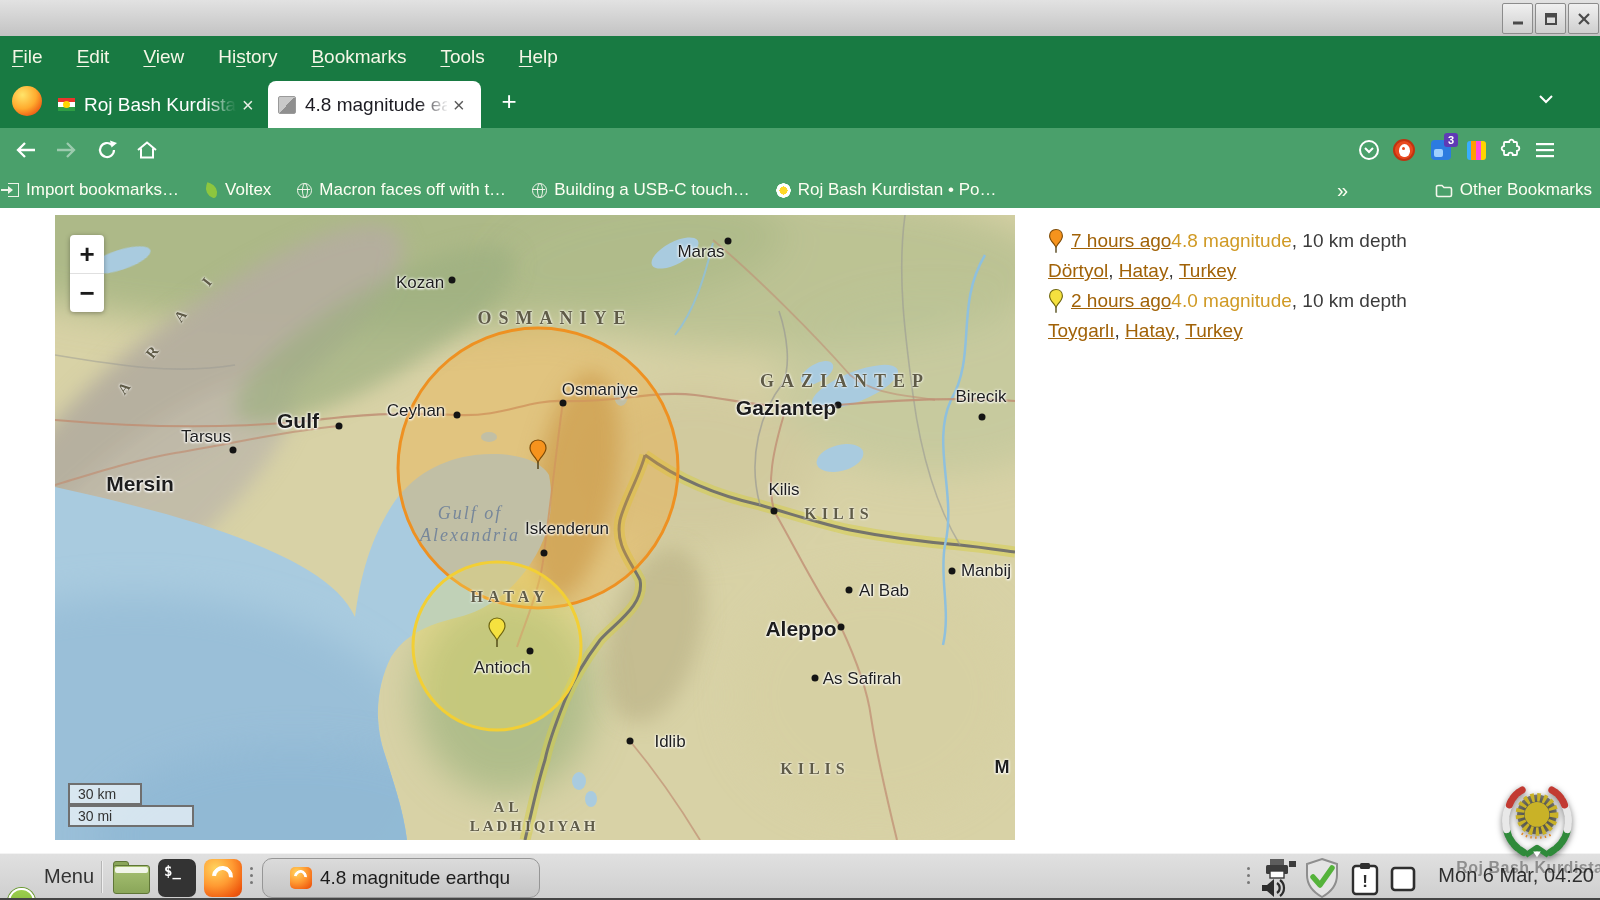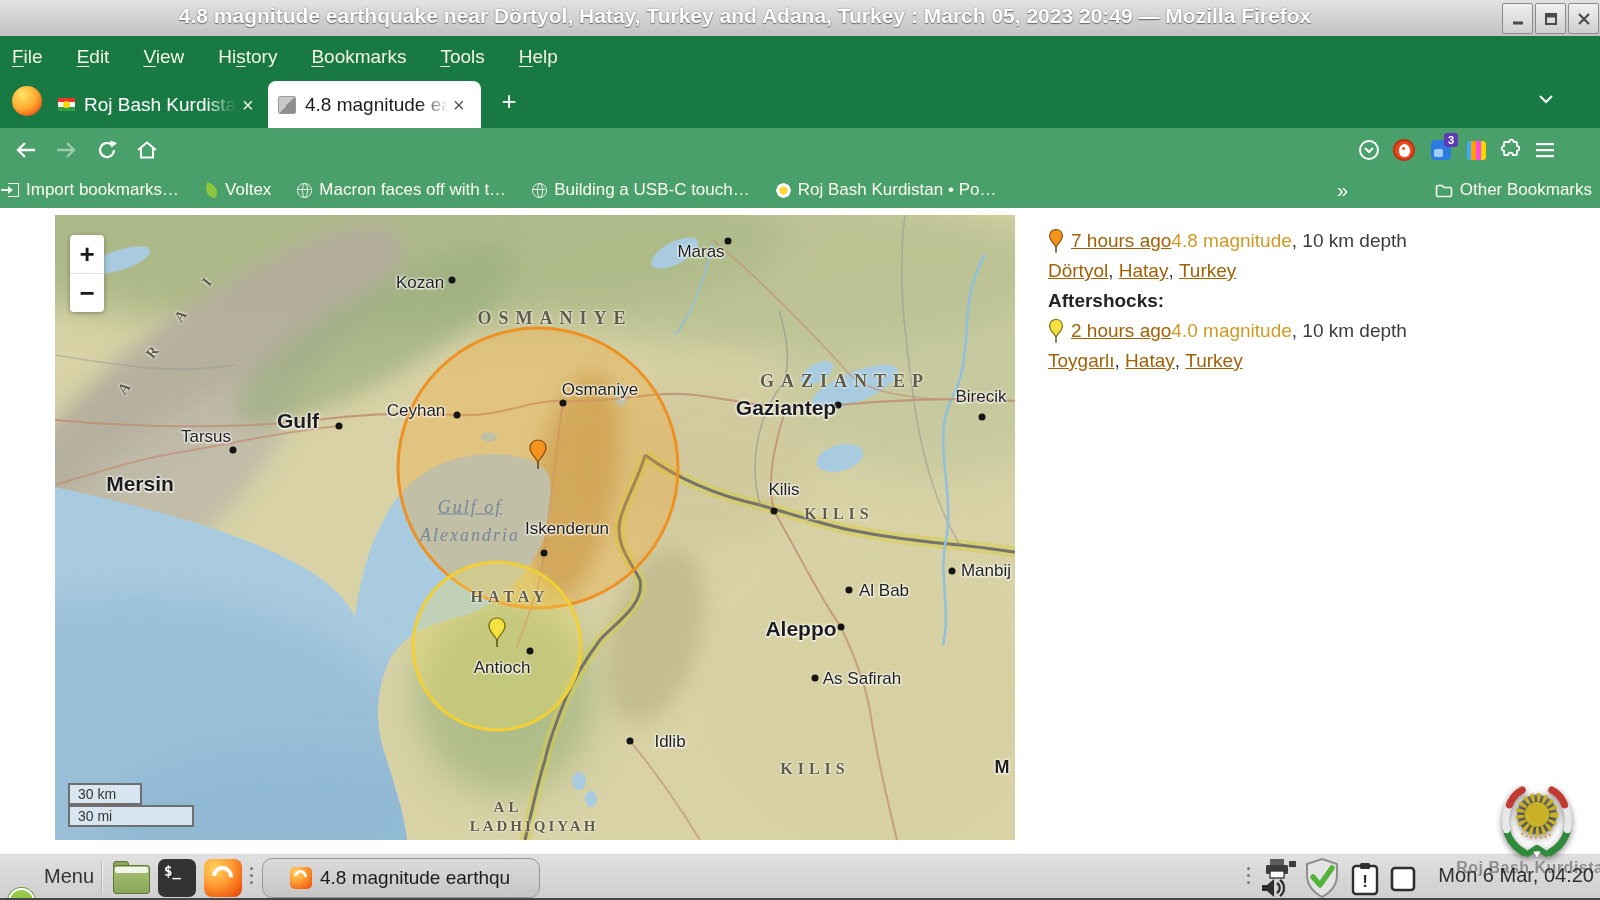--- a/index.html
+++ b/index.html
@@ -111,21 +111,20 @@
     color:rgba(35,35,35,.42);z-index:60;letter-spacing:.5px;white-space:nowrap;}
   #emblem{position:absolute;left:1488px;top:784px;z-index:60;filter:drop-shadow(0 2px 3px rgba(0,0,0,.5));}
   .tray-ic{position:absolute;}
 </style>
 </head>
 <body>
 
 <div id="screen">
 
   <div id="titlebar">
-    <div id="win-title">4.8 magnitude earthquake near Dörtyol, Hatay, Turkey and Adana, Turkey : March 05, 2023 20:49 — Mozilla Firefox</div>
     <div class="winbtn" style="left:1502px">
       <svg width="16" height="16">
           <line x1="3" y1="12" x2="13" y2="12" stroke="#4a4a4a" stroke-width="3"></line>
         </svg>
     </div>
     <div class="winbtn" style="left:1535px">
       <svg width="16" height="16">
           <rect x="3" y="3" width="10" height="10" fill="none" stroke="#4a4a4a" stroke-width="2"></rect>
           <line x1="3" y1="5" x2="13" y2="5" stroke="#4a4a4a" stroke-width="3"></line>
         </svg>
@@ -380,21 +379,21 @@
           <div class="city-label" style="left: 829px; top: 376px;">Al Bab</div>
           <div class="city-dot" style="left: 786px; top: 412px;"></div>
           <div class="city-label" style="left: 746px; top: 414px; font-weight: bold; font-size: 21px;">Aleppo</div>
           <div class="city-dot" style="left: 760px; top: 463px;"></div>
           <div class="city-label" style="left: 807px; top: 464px;">As Safirah</div>
           <div class="city-dot" style="left: 575px; top: 526px;"></div>
           <div class="city-label" style="left: 615px; top: 527px;">Idlib</div>
           <div class="city-dot" style="left: 475px; top: 436px;"></div>
           <div class="city-label" style="left: 447px; top: 453px;">Antioch</div>
           <div class="city-label" style="left: 947px; top: 552px; font-weight: bold; font-size: 18px;">M</div>
-          <div class="sea-label" style="left: 415px; top: 292px; text-decoration: underline;">Gulf of</div>
+          <div class="sea-label" style="left: 415px; top: 298px;">Gulf of</div>
           <div class="sea-label" style="left: 415px; top: 320px;">Alexandria</div>
         </div>
 
       <svg class="mappin" style="left:473px;top:224px" width="20" height="32">
         <path d="M10 1 C5 1 2 4.6 2 9 C2 13.4 5.5 16.5 8 20 L10 23 L12 20 C14.5 16.5 18 13.4 18 9 C18 4.6 15 1 10 1 Z" fill="#f6931d" stroke="#7c4a07" stroke-width="1.2"></path>
         <line x1="10" y1="23" x2="10" y2="30" stroke="#5a4a20" stroke-width="1.6"></line>
       </svg>
       <svg class="mappin" style="left:432px;top:402px" width="20" height="32">
         <path d="M10 1 C5 1 2 4.6 2 9 C2 13.4 5.5 16.5 8 20 L10 23 L12 20 C14.5 16.5 18 13.4 18 9 C18 4.6 15 1 10 1 Z" fill="#f5e13f" stroke="#6e6510" stroke-width="1.2"></path>
         <line x1="10" y1="23" x2="10" y2="30" stroke="#5a5420" stroke-width="1.6"></line>
@@ -420,21 +419,20 @@
         <span class="mag">4.8 magnitude</span>
         <span>, 10 km depth</span>
       </div>
       <div class="prow">
           <a class="plink">Dörtyol</a>
           <span style="white-space: pre;">, </span>
           <a class="plink">Hatay</a>
           <span style="white-space: pre;">, </span>
           <a class="plink">Turkey</a>
         </div>
-      <div class="prow heading">Aftershocks:</div>
       <div class="prow">
         <svg class="pin-sm" width="16" height="27" viewBox="0 0 20 32">
           <path d="M10 1 C5 1 2 4.6 2 9 C2 13.4 5.5 16.5 8 20 L10 23 L12 20 C14.5 16.5 18 13.4 18 9 C18 4.6 15 1 10 1 Z" fill="#f5e13f" stroke="#6e6510" stroke-width="1.4"></path>
           <line x1="10" y1="23" x2="10" y2="30" stroke="#5a5420" stroke-width="1.8"></line>
         </svg>
         <a class="plink">2 hours ago </a>
         <span class="mag">4.0 magnitude</span>
         <span>, 10 km depth</span>
       </div>
       <div class="prow">

